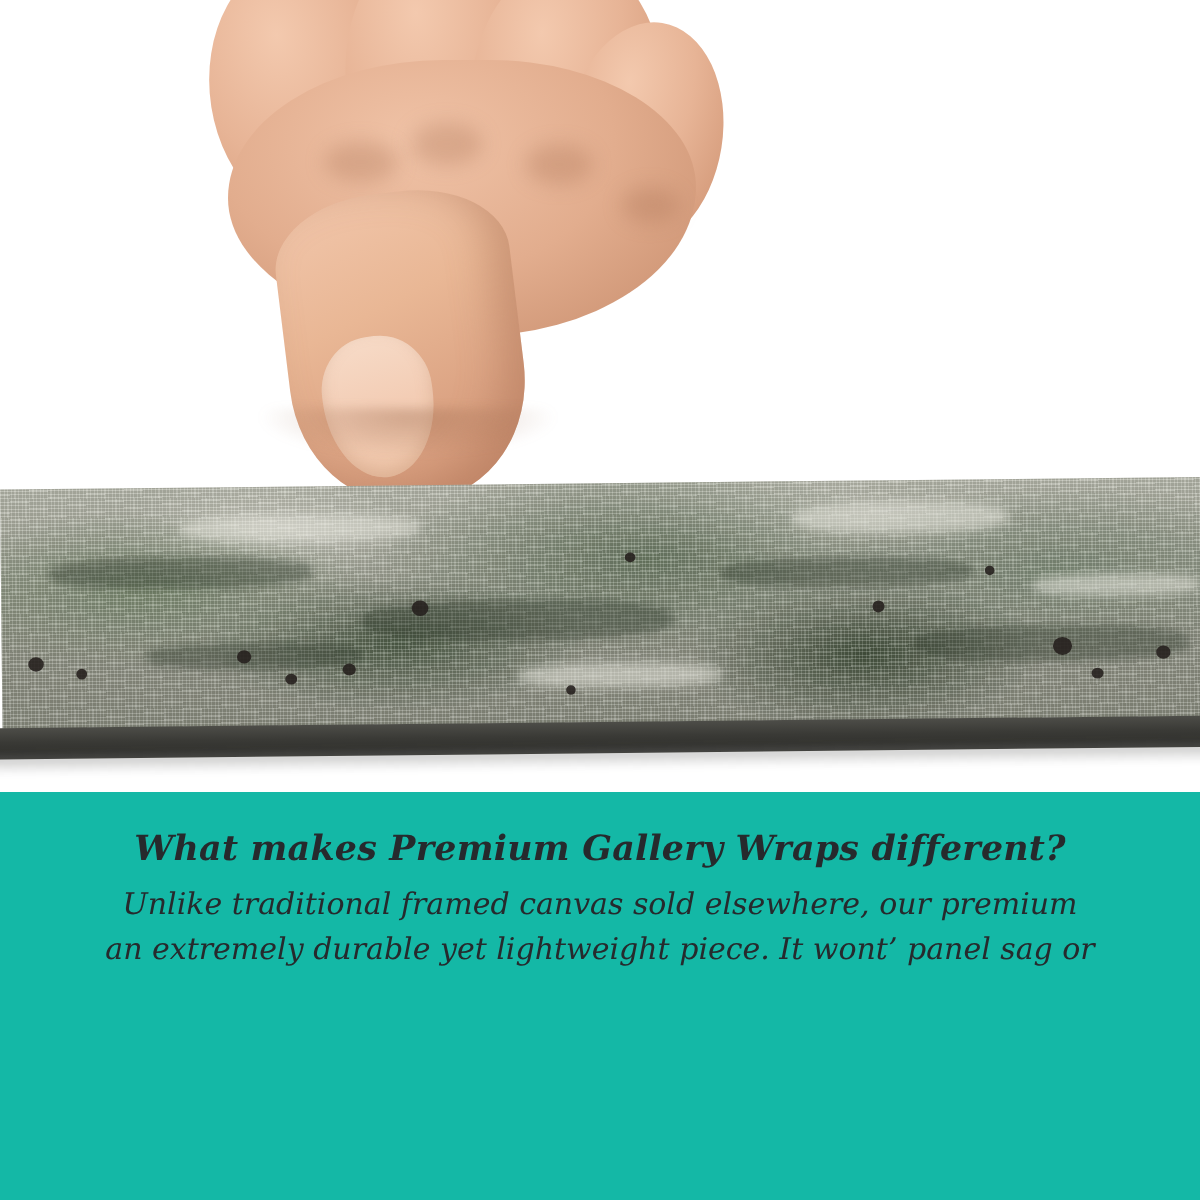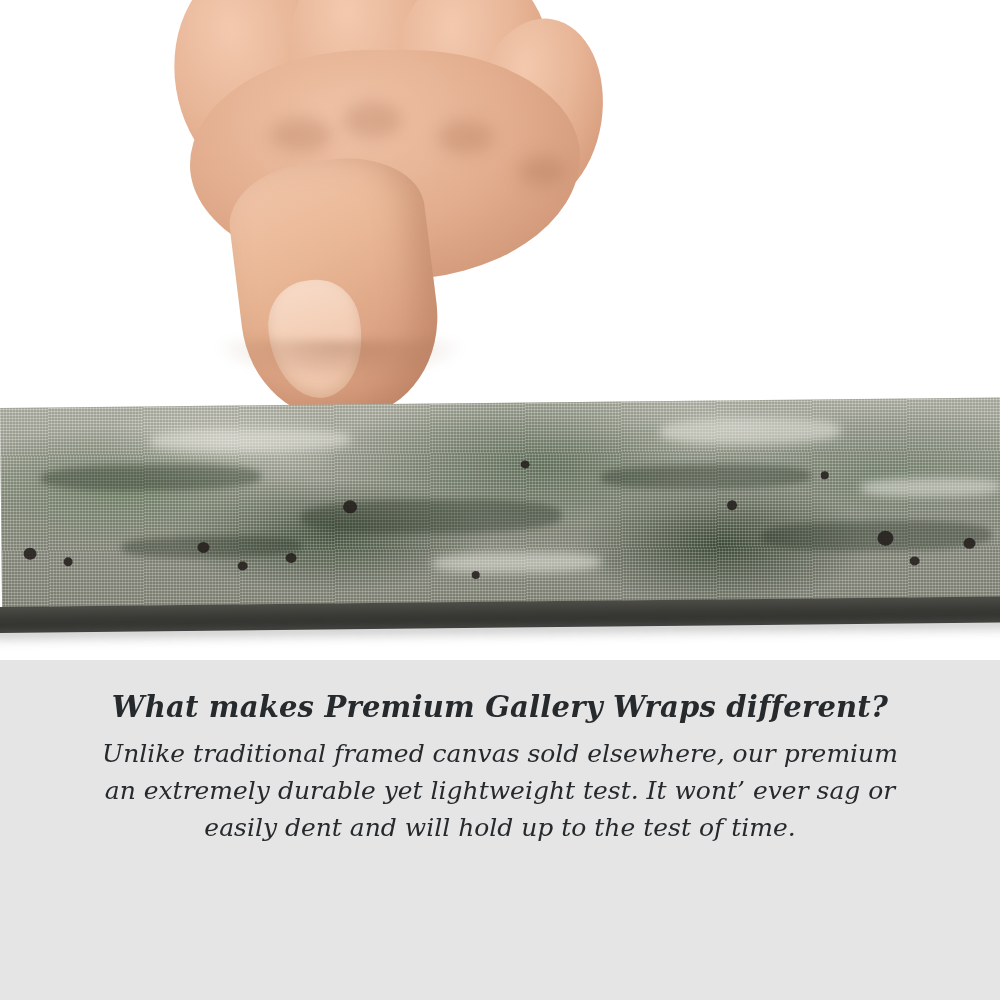--- a/index.html
+++ b/index.html
@@ -7,21 +7,21 @@
     padding: 0;
     background: #ffffff;
   }
   body {
     font-family: "DejaVu Sans", sans-serif;
   }
   .page {
     position: relative;
     width: 1000px;
     height: 1000px;
-    background: #e5e5e5;
+    background: #14b8a6;
     overflow: hidden;
   }
 
   
   .photo {
     position: absolute;
     left: 0;
     top: 0;
     width: 1000px;
     height: 660px;
@@ -240,17 +240,16 @@
       <div class="speck" style="left:820px; top:72px;  width:8px;  height:8px;"></div>
     </div>
 
     <div class="canvas-edge"></div>
     <div class="canvas-edge-shadow"></div>
   </div>
 
   <div class="caption">
     <div class="caption-heading">What makes Premium Gallery Wraps different?</div>
     <p class="caption-line">Unlike traditional framed canvas sold elsewhere, our premium</p>
-    <p class="caption-line">an extremely durable yet lightweight test. It wont’ ever sag or</p>
-    <p class="caption-line">easily dent and will hold up to the test of time.</p>
+    <p class="caption-line">an extremely durable yet lightweight piece. It wont’ panel sag or</p>
   </div>
 
 </div>
 
 </body></html>

